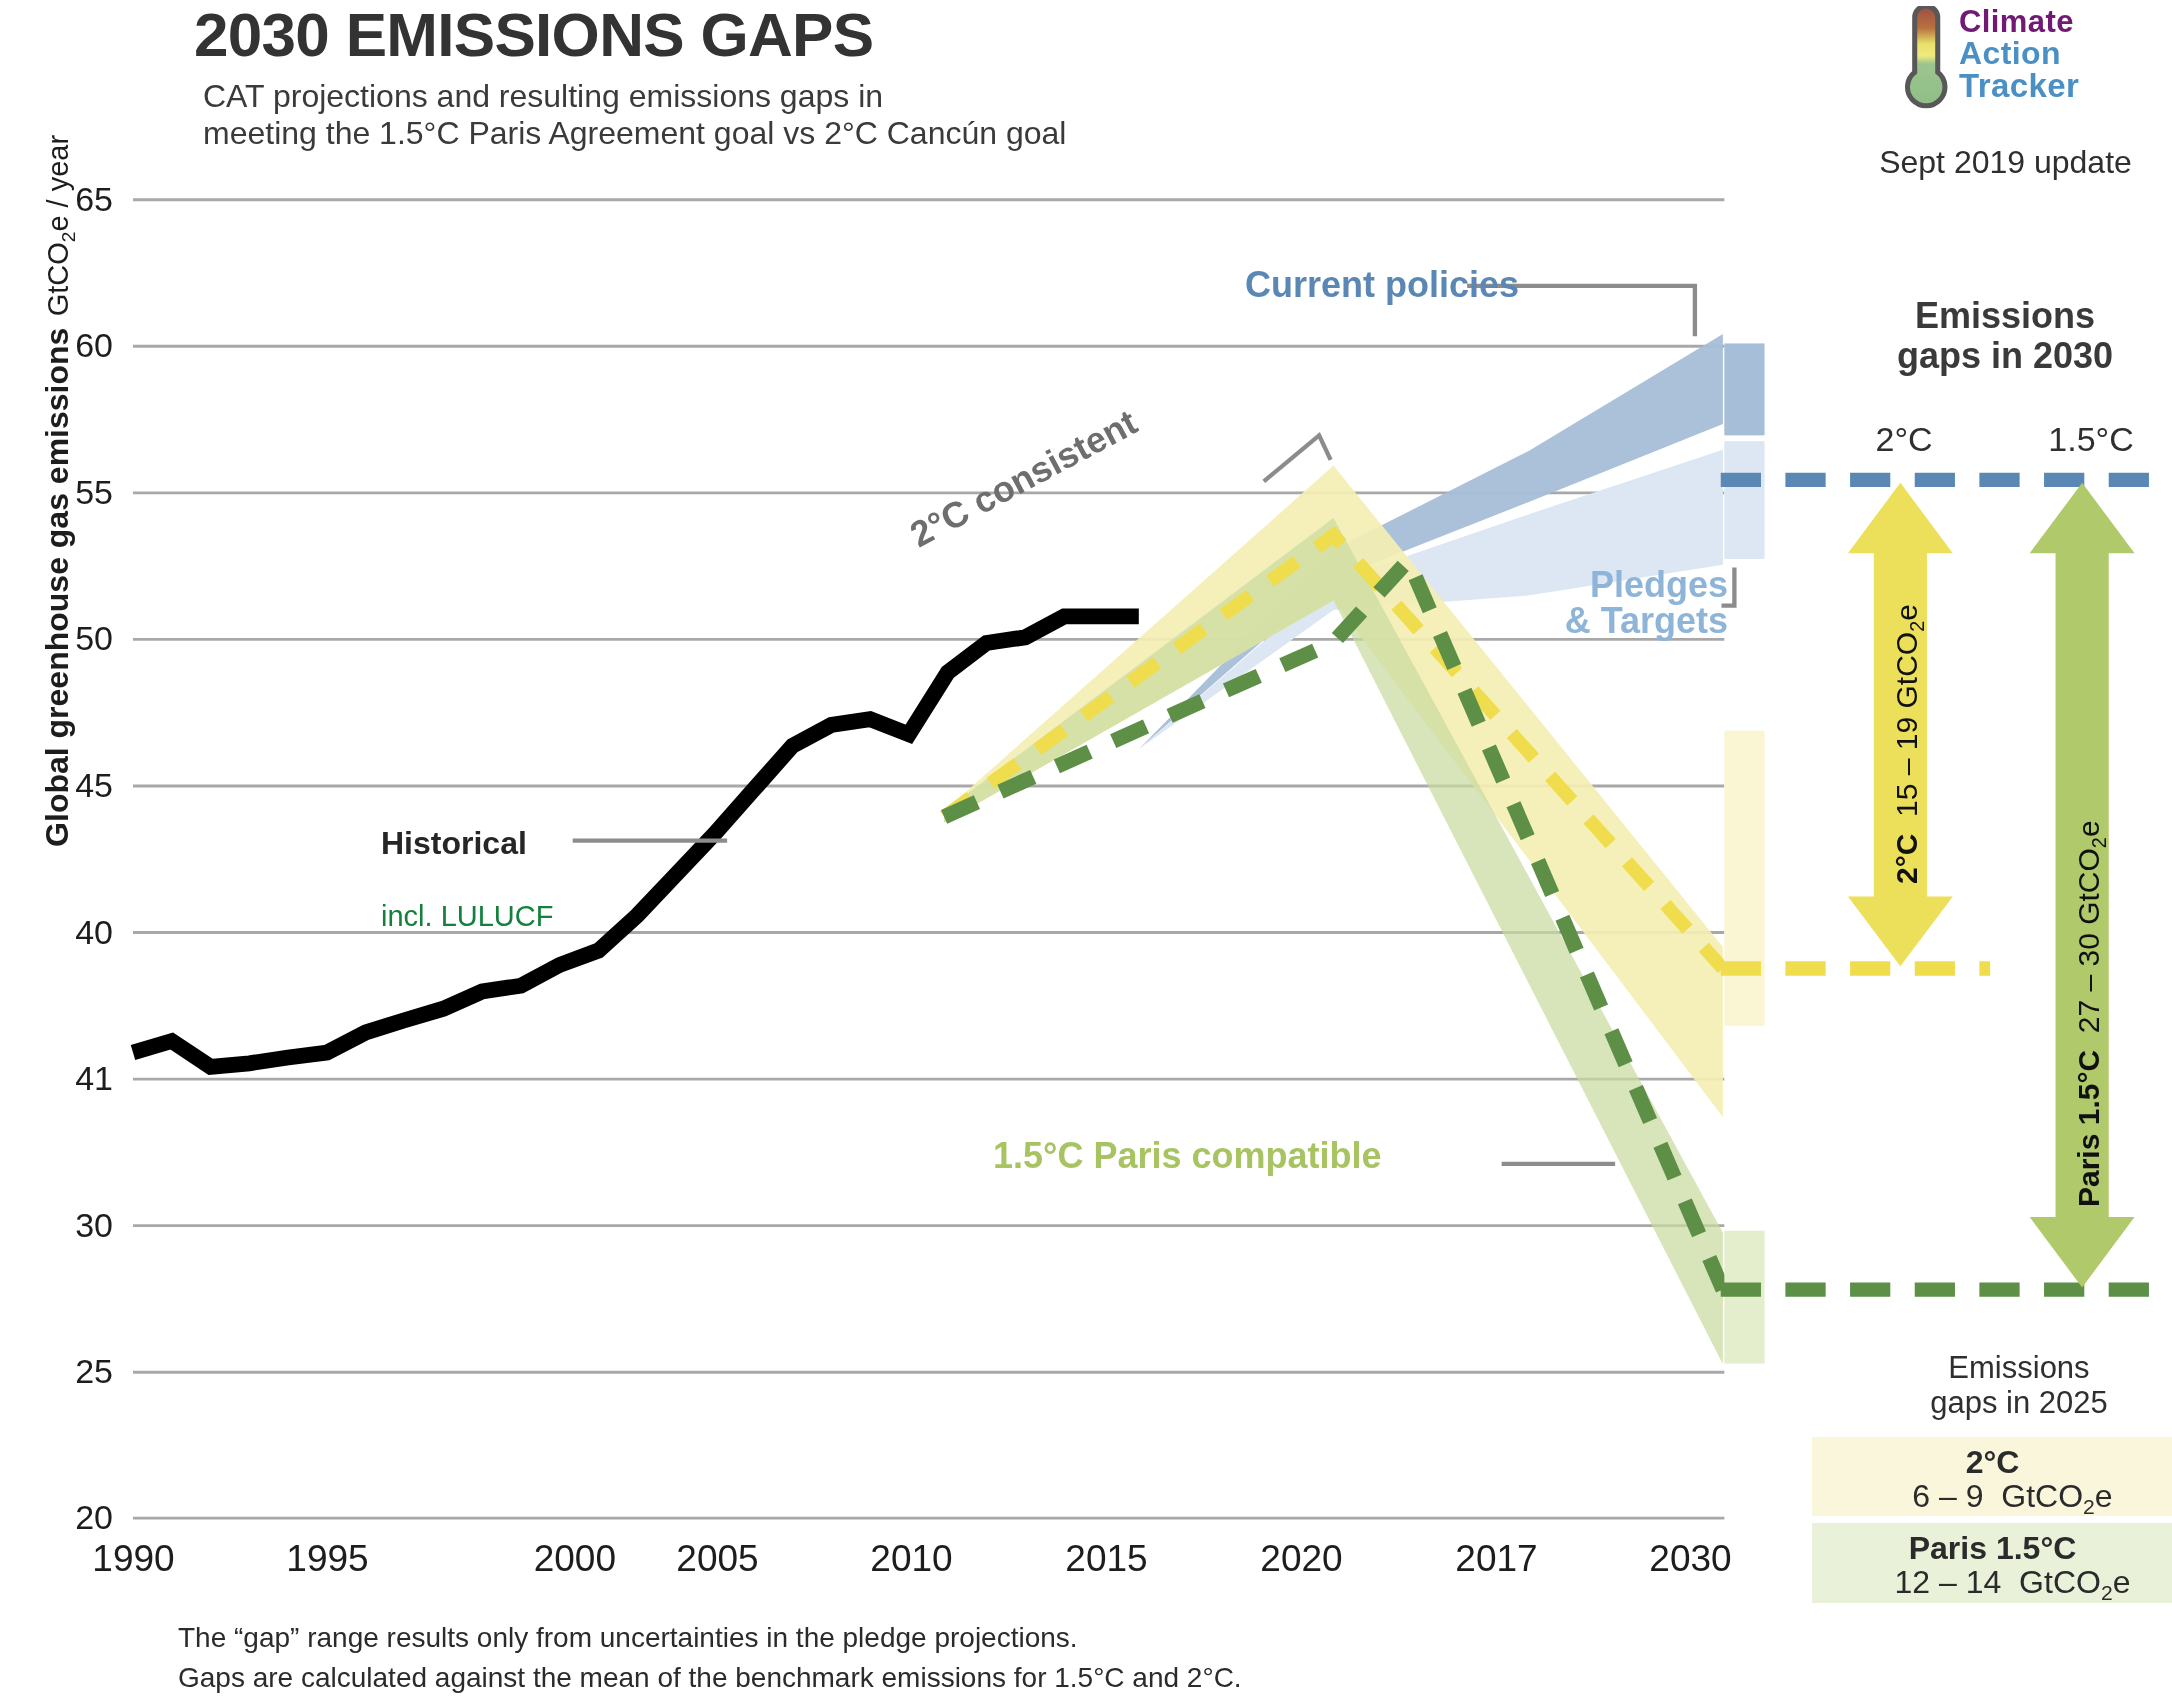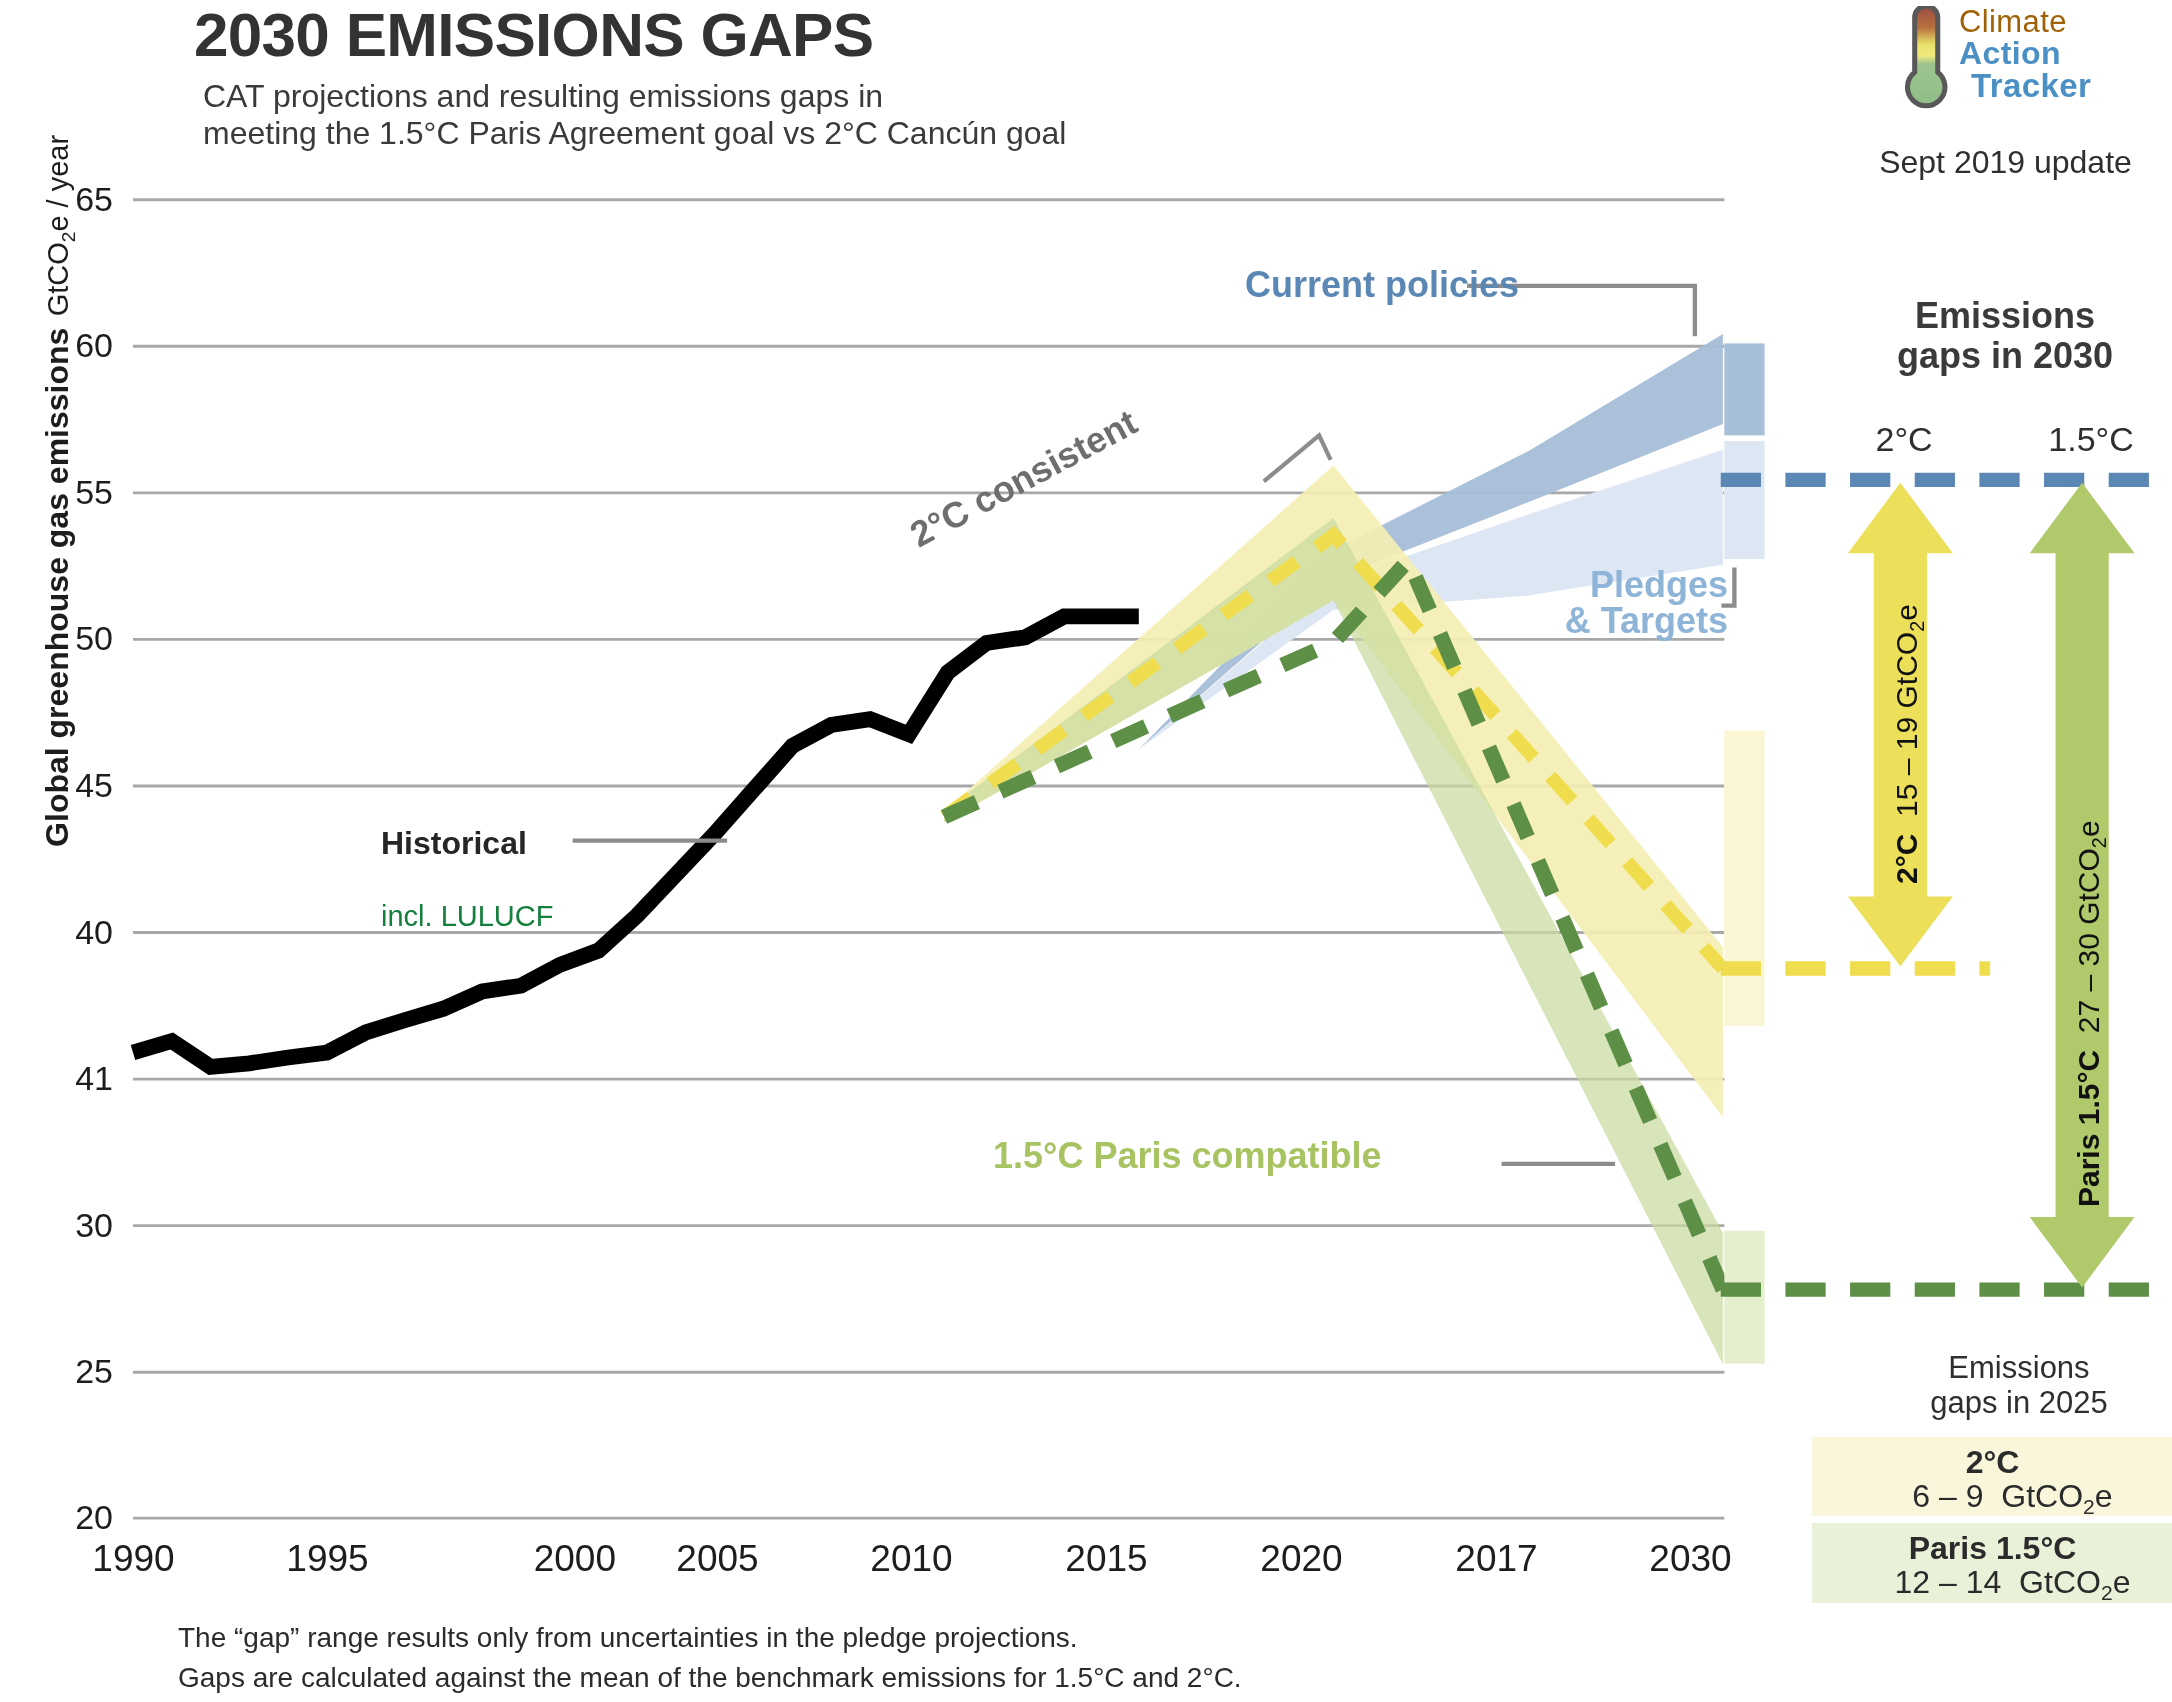--- a/index.html
+++ b/index.html
@@ -22,23 +22,23 @@
   }
   #subtitle {
     left: 203px; top: 78px;
     font-size: 32px; font-weight: 400; line-height: 1.17;
     color: #3a3a3a; white-space: pre-line;
   }
 
   
   #logo { left: 1893px; top: 5.7px; width: 237px; height: 108px; }
   #logo .words { position:absolute; left: 66px; top: 0px; line-height: 1.0; }
-  #logo .w1 { font-size: 31px; color:#a16207; font-weight:400; letter-spacing:0.4px;}
+  #logo .w1 { font-size: 31px; color:#701a75; font-weight:700; letter-spacing:0.4px;}
   #logo .w2 { font-size: 32px; color:#4a90c4; font-weight:700; letter-spacing:0.4px;}
-  #logo .w3 { font-size: 33px; color:#4a90c4; font-weight:700; letter-spacing:0.4px;margin-left:12px;}
+  #logo .w3 { font-size: 33px; color:#4a90c4; font-weight:700; letter-spacing:0.4px;}
   #update {
     left: 1840px; top: 144px; width: 331px; text-align:center;
     font-size: 32px; color: #2f2f2f;
   }
 
   
   #ylabel {
     left: -264px; top: 503px; width: 647px;
     transform: rotate(-90deg);
     text-align: center;

